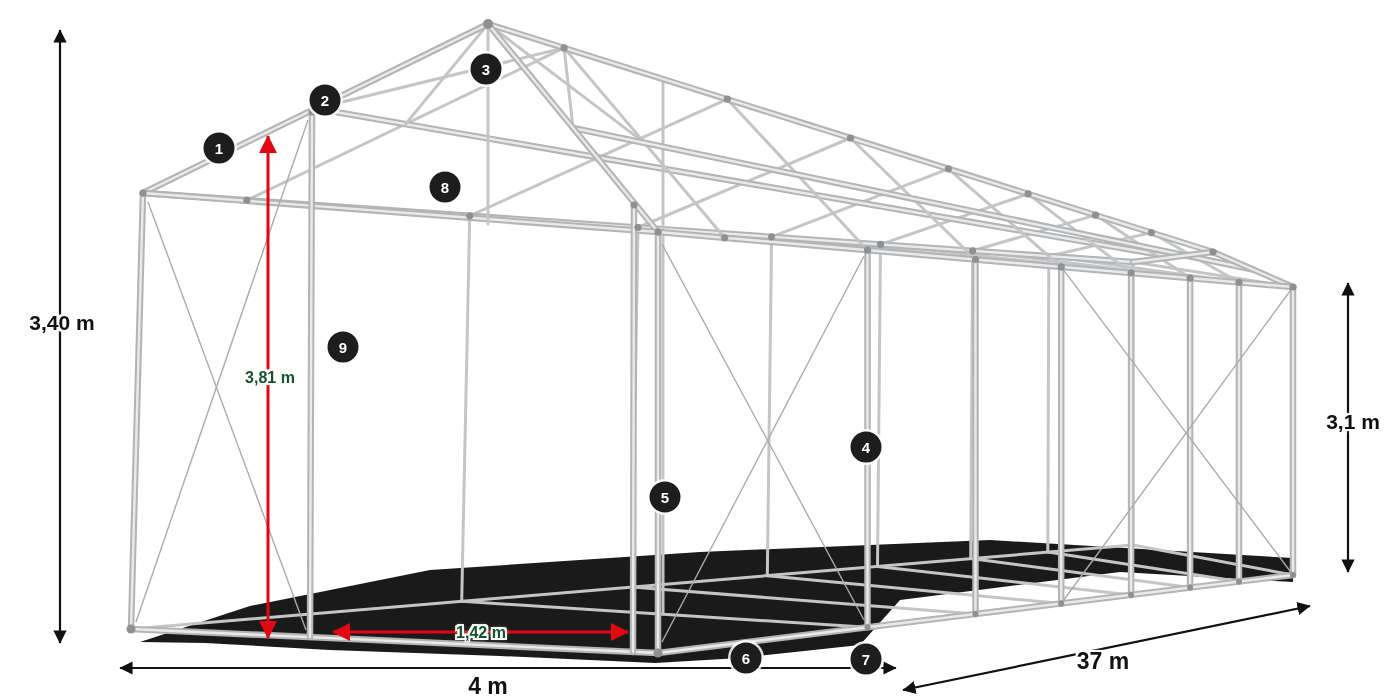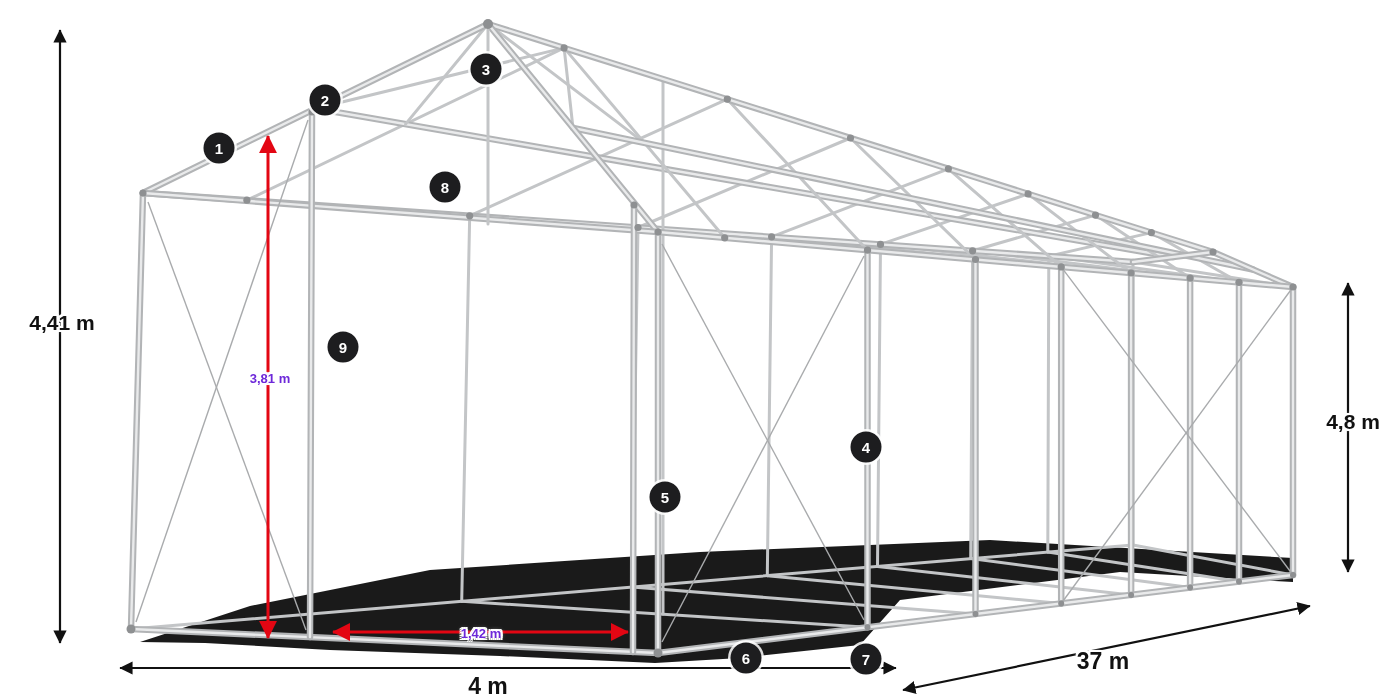--- a/index.html
+++ b/index.html
@@ -18,21 +18,21 @@
 
   
   .dim{stroke:#111111;stroke-width:2.2;}
   .dim.red{stroke:#e30613;stroke-width:3;}
 
   
   .dim-label{position:absolute;transform:translate(-50%,-50%);white-space:nowrap;
     font-weight:bold;font-size:21px;color:#111;
     text-shadow:-2px -2px 0 #fff,2px -2px 0 #fff,-2px 2px 0 #fff,2px 2px 0 #fff,
                  0 -2px 0 #fff,0 2px 0 #fff,-2px 0 0 #fff,2px 0 0 #fff,0 0 5px #fff;}
-  .dim-label.red{color:#6d28d9;font-size:13px;}
+  .dim-label.red{color:#14532d;font-size:16px;}
   .dim-label.big{font-size:23px;}
 
   
   .marker{position:absolute;width:31px;height:31px;border-radius:50%;
     background:#1d1d1f;color:#fff;font-weight:bold;font-size:15px;
     display:flex;align-items:center;justify-content:center;
     transform:translate(-50%,-50%);box-shadow:0 0 0 2.5px rgba(255,255,255,.85);
     cursor:pointer;z-index:5;}
 </style>
 </head>
@@ -196,23 +196,23 @@
     <g>
       <line class="dim" x1="60" y1="30" x2="60" y2="643" marker-start="url(#ab)" marker-end="url(#ab)"></line>
       <line class="dim" x1="1348" y1="283" x2="1348" y2="572" marker-start="url(#ab)" marker-end="url(#ab)"></line>
       <line class="dim" x1="120" y1="668" x2="896" y2="668" marker-start="url(#ab)" marker-end="url(#ab)"></line>
       <line class="dim" x1="903" y1="690" x2="1310" y2="606" marker-start="url(#ab)" marker-end="url(#ab)"></line>
       <line class="dim red" x1="268" y1="136" x2="268" y2="638" marker-start="url(#ar)" marker-end="url(#ar)"></line>
       <line class="dim red" x1="333" y1="632" x2="628" y2="632" marker-start="url(#ar)" marker-end="url(#ar)"></line>
     </g>
   </svg>
 
-  <div class="dim-label" style="left:62px;top:323px">4,41 m</div>
+  <div class="dim-label" style="left:62px;top:323px">3,40 m</div>
   <div class="dim-label red" style="left:270px;top:378px">3,81 m</div>
-  <div class="dim-label" style="left:1353px;top:422px">4,8 m</div>
+  <div class="dim-label" style="left:1353px;top:422px">3,1 m</div>
   <div class="dim-label big" style="left:488px;top:686px">4 m</div>
   <div class="dim-label big" style="left:1103px;top:661px">37 m</div>
   <div class="dim-label red" style="left:481px;top:633px">1,42 m</div>
 
   <div class="marker" style="left:219px;top:148px">1</div>
   <div class="marker" style="left:325px;top:100px">2</div>
   <div class="marker" style="left:486px;top:69px">3</div>
   <div class="marker" style="left:866px;top:447px">4</div>
   <div class="marker" style="left:665px;top:497px">5</div>
   <div class="marker" style="left:746px;top:658px">6</div>

